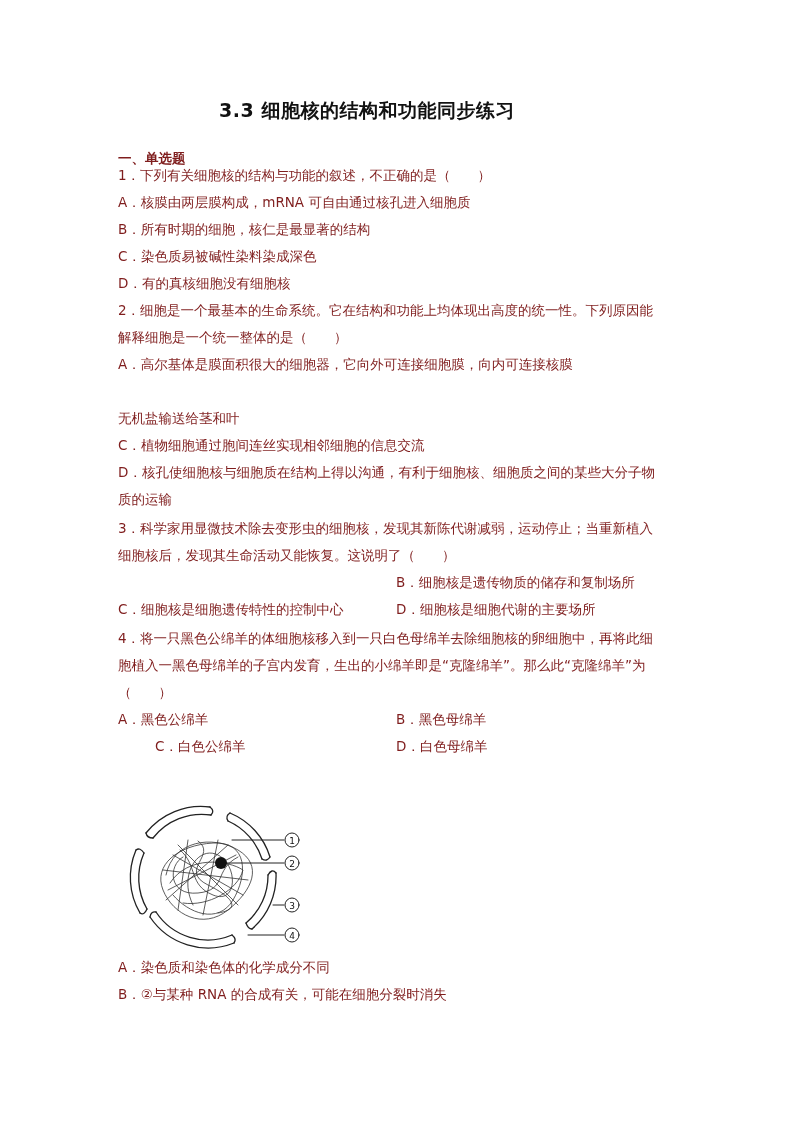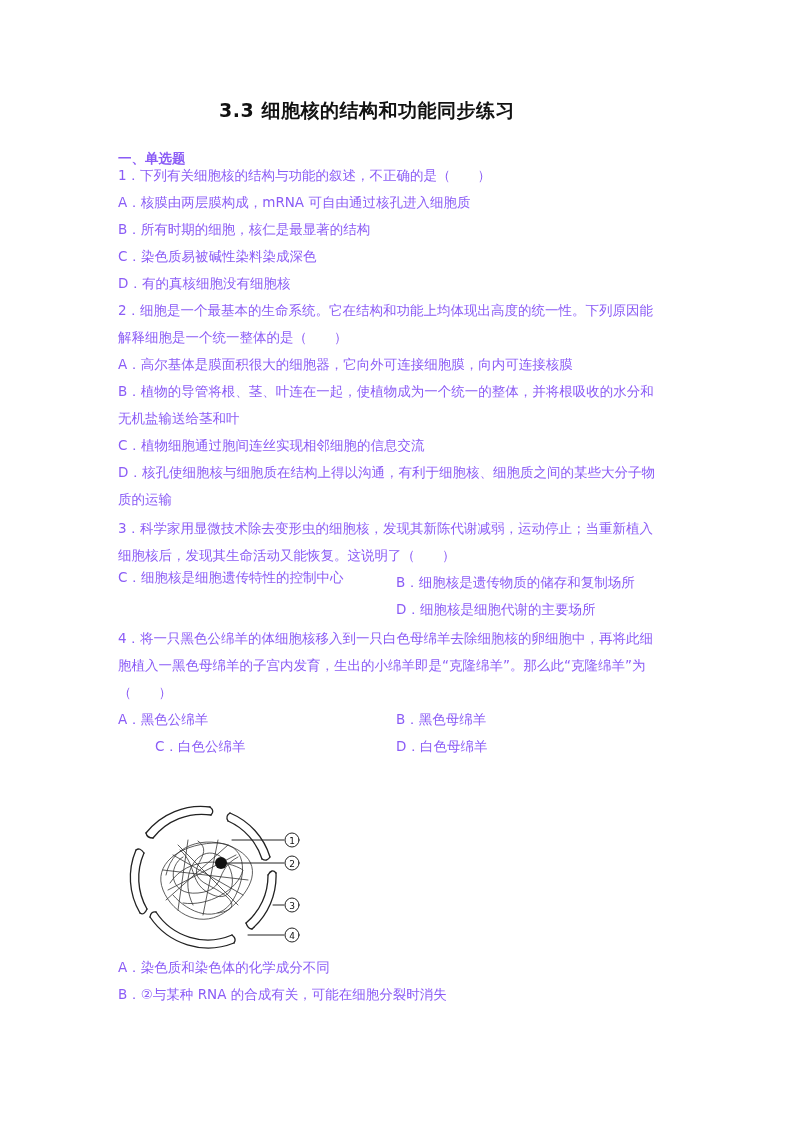--- a/index.html
+++ b/index.html
@@ -3,21 +3,21 @@
 <meta charset="utf-8">
 <style>
   html, body { margin: 0; padding: 0; background: #ffffff; }
   body { width: 794px; height: 1123px; position: relative; overflow: hidden;
          font-family: "DejaVu Serif", "Liberation Serif", serif; color: #111; }
   .page { position: absolute; left: 0; top: 0; width: 794px; height: 1123px; }
   .title { position: absolute; left: 0; width: 734px; top: 98px; text-align: center;
            font-family: "DejaVu Sans", "Liberation Sans", sans-serif; font-weight: bold;
            font-size: 19px; letter-spacing: 0.5px; color: #111; }
   .line { position: absolute; left: 118px; white-space: nowrap; font-size: 13.5px; line-height: 16px;
-          font-family: "DejaVu Sans", "Liberation Sans", sans-serif; color: #8b5cf6; }
+          font-family: "DejaVu Sans", "Liberation Sans", sans-serif; color: #7f1d1d; }
   .section { font-weight: bold; font-size: 13.5px; }
   .col2 { left: 396px; }
   .diagram { position: absolute; left: 118px; top: 795px; width: 200px; height: 155px; }
 </style>
 </head>
 <body>
 
 <div class="page">
 
   <div class="title">3.3 细胞核的结构和功能同步练习</div>
@@ -26,30 +26,29 @@
 
   <div class="line" style="top:167px;">1．下列有关细胞核的结构与功能的叙述，不正确的是（　　）</div>
   <div class="line" style="top:221px;">B．所有时期的细胞，核仁是最显著的结构</div>
   <div class="line" style="top:194px;">A．核膜由两层膜构成，mRNA 可自由通过核孔进入细胞质</div>
   <div class="line" style="top:248px;">C．染色质易被碱性染料染成深色</div>
   <div class="line" style="top:275px;">D．有的真核细胞没有细胞核</div>
 
   <div class="line" style="top:302px;">2．细胞是一个最基本的生命系统。它在结构和功能上均体现出高度的统一性。下列原因能</div>
   <div class="line" style="top:329px;">解释细胞是一个统一整体的是（　　）</div>
   <div class="line" style="top:356px;">A．高尔基体是膜面积很大的细胞器，它向外可连接细胞膜，向内可连接核膜</div>
-  <div class="line" style="top:383px;">B．植物的导管将根、茎、叶连在一起，使植物成为一个统一的整体，并将根吸收的水分和</div>
   <div class="line" style="top:410px;">无机盐输送给茎和叶</div>
   <div class="line" style="top:437px;">C．植物细胞通过胞间连丝实现相邻细胞的信息交流</div>
   <div class="line" style="top:464px;text-align:right;">D．核孔使细胞核与细胞质在结构上得以沟通，有利于细胞核、细胞质之间的某些大分子物</div>
   <div class="line" style="top:491px;">质的运输</div>
 
   <div class="line" style="top:520px;">3．科学家用显微技术除去变形虫的细胞核，发现其新陈代谢减弱，运动停止；当重新植入</div>
   <div class="line" style="top:547px;">细胞核后，发现其生命活动又能恢复。这说明了（　　）</div>
   <div class="line col2" style="top:574px;">B．细胞核是遗传物质的储存和复制场所</div>
-  <div class="line" style="top:569px;text-align:right;">C．细胞核是细胞遗传特性的控制中心</div>
+  <div class="line" style="top:601px;text-align:right;">C．细胞核是细胞遗传特性的控制中心</div>
   <div class="line col2" style="top:601px;">D．细胞核是细胞代谢的主要场所</div>
 
   <div class="line" style="top:630px;">4．将一只黑色公绵羊的体细胞核移入到一只白色母绵羊去除细胞核的卵细胞中，再将此细</div>
   <div class="line" style="top:657px;">胞植入一黑色母绵羊的子宫内发育，生出的小绵羊即是“克隆绵羊”。那么此“克隆绵羊”为</div>
   <div class="line" style="top:684px;">（　　）</div>
   <div class="line" style="top:711px;">A．黑色公绵羊</div>
   <div class="line col2" style="top:711px;">B．黑色母绵羊</div>
   <div class="line" style="top:738px;margin-left:37px;">C．白色公绵羊</div>
   <div class="line col2" style="top:738px;">D．白色母绵羊</div>
 

